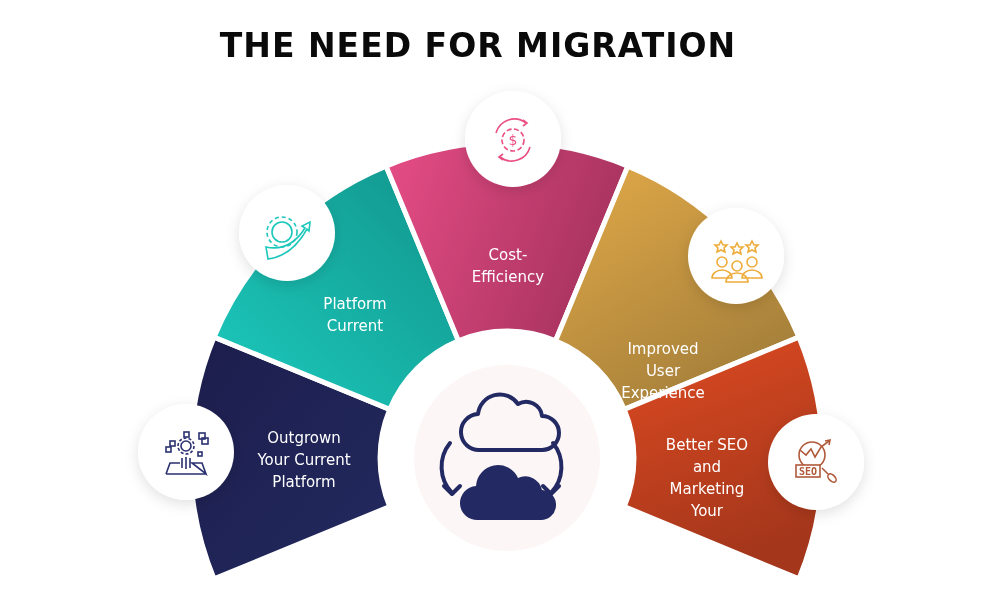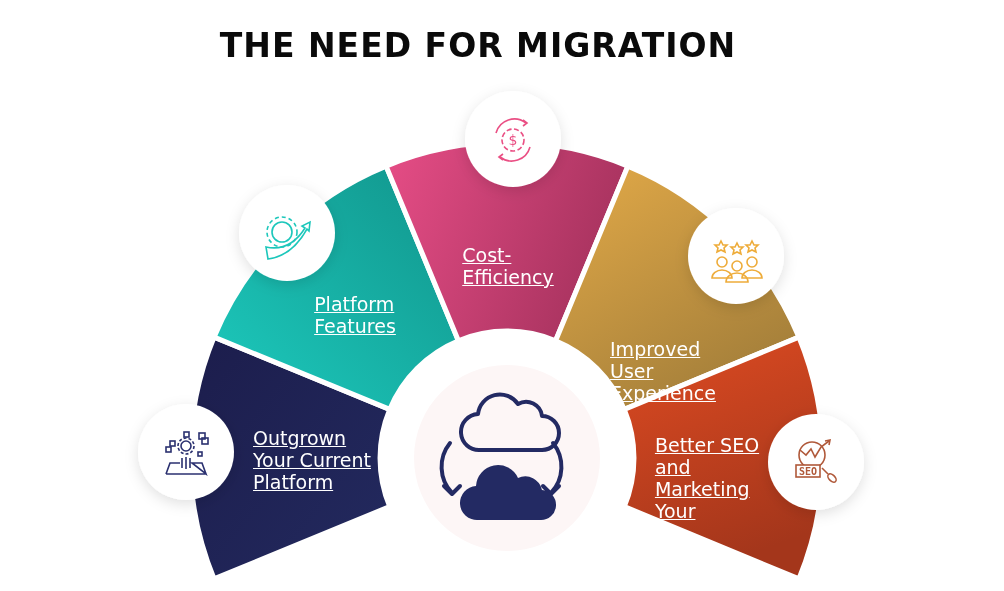--- a/index.html
+++ b/index.html
@@ -3,22 +3,22 @@
 <meta charset="utf-8">
 <style>
   html, body { margin: 0; padding: 0; background: #ffffff; }
   body { width: 1004px; height: 591px; position: relative; overflow: hidden; font-family: "DejaVu Sans", "Liberation Sans", sans-serif; }
   .title {
     position: absolute; left: 0; top: 26px; width: 956px; text-align: center;
     font-family: "DejaVu Sans", sans-serif; font-weight: bold; font-size: 33px; letter-spacing: 1px; color: #0a0a0a;
   }
   svg.stage { position: absolute; left: 0; top: 0; }
   .label {
-    position: absolute; color: #ffffff; text-align: left; font-size: 19px; line-height: 22px;
-    font-family: "DejaVu Sans", sans-serif; white-space: nowrap; transform: translate(-50%, -50%); text-decoration: underline;
+    position: absolute; color: #ffffff; text-align: center; font-size: 15px; line-height: 22px;
+    font-family: "DejaVu Sans", sans-serif; white-space: nowrap; transform: translate(-50%, -50%);
   }
   .label span { display: block; }
 </style>
 </head>
 <body>
 
 <div class="title">THE NEED FOR MIGRATION</div>
 
 <svg class="stage" width="1004" height="591" viewBox="0 0 1004 591">
   <defs>
@@ -123,28 +123,28 @@
     <circle cx="812" cy="455" r="13"></circle>
     <path d="M 800 450 l 6 5 l 5 -6 l 4 8 l 6 -10 l 8 -6"></path>
     <path d="M 825 441 l 5 -1 l -1 5"></path>
     <rect x="796" y="465" width="24" height="12" fill="#fff"></rect>
     <text x="808" y="475" text-anchor="middle" font-size="10" font-weight="bold" font-family="DejaVu Sans Mono, monospace" fill="#b0593a" stroke="none">SEO</text>
     <path d="M 822 468 l 6 6"></path>
     <ellipse cx="832" cy="478" rx="3" ry="5" transform="rotate(-45 832 478)"></ellipse>
   </g>
 </svg>
 
-<div class="label" style="left:312px; top:460px;">
+<div class="label" style="left:304px; top:460px;">
   <span>Outgrown</span>
   <span>Your Current</span>
   <span>Platform</span>
 </div>
 <div class="label" style="left:355px; top:315px;">
   <span>Platform</span>
-  <span>Features</span>
+  <span>Current</span>
 </div>
 <div class="label" style="left:508px; top:266px;">
   <span>Cost-</span>
   <span>Efficiency</span>
 </div>
 <div class="label" style="left:663px; top:338px;margin-top:33px;">
   <span>Improved</span>
   <span>User</span>
   <span>Experience</span>
 </div>

